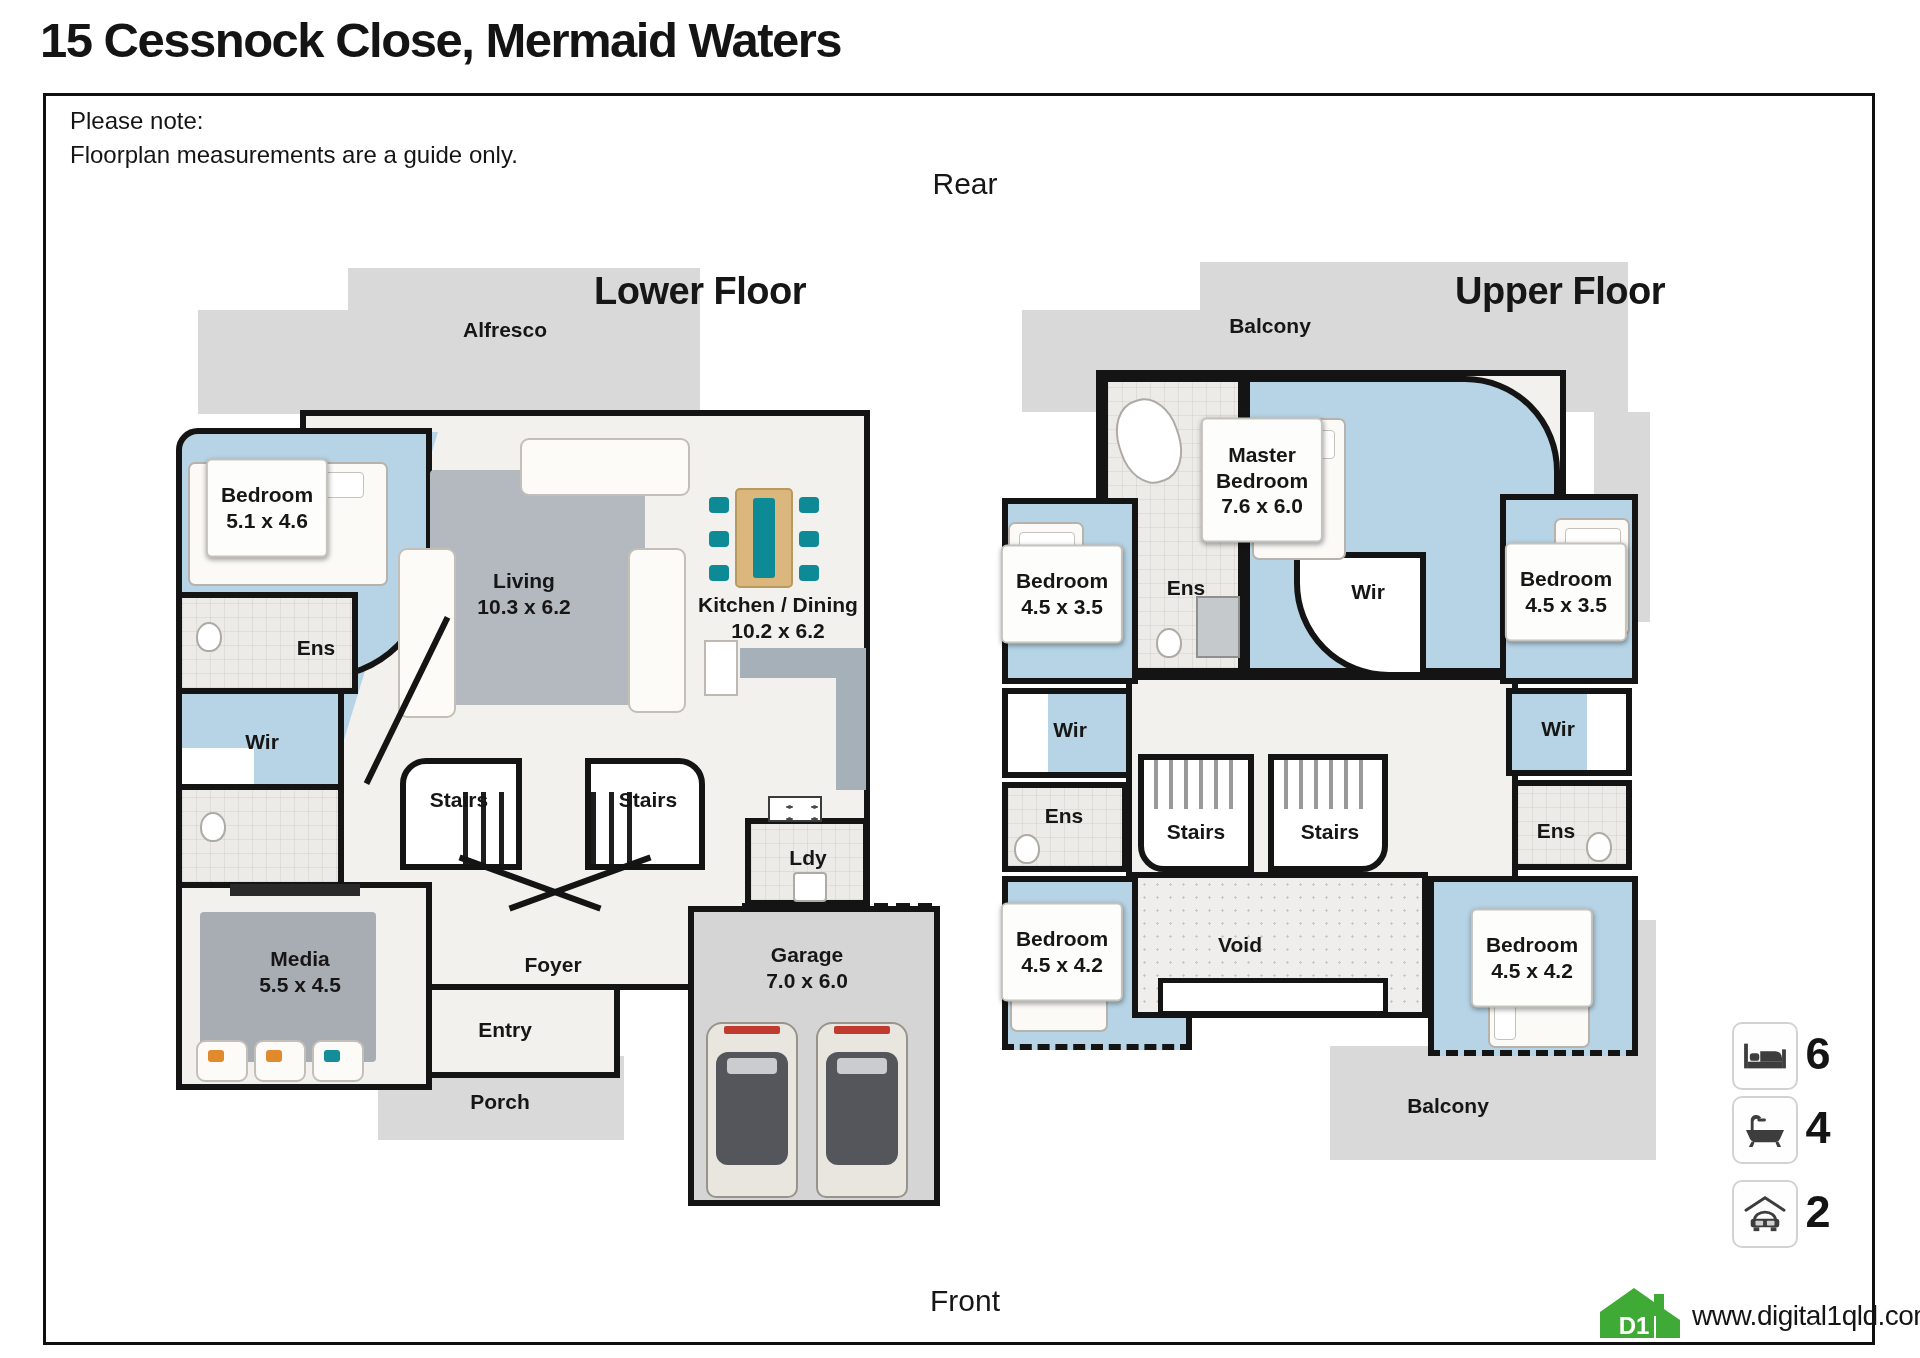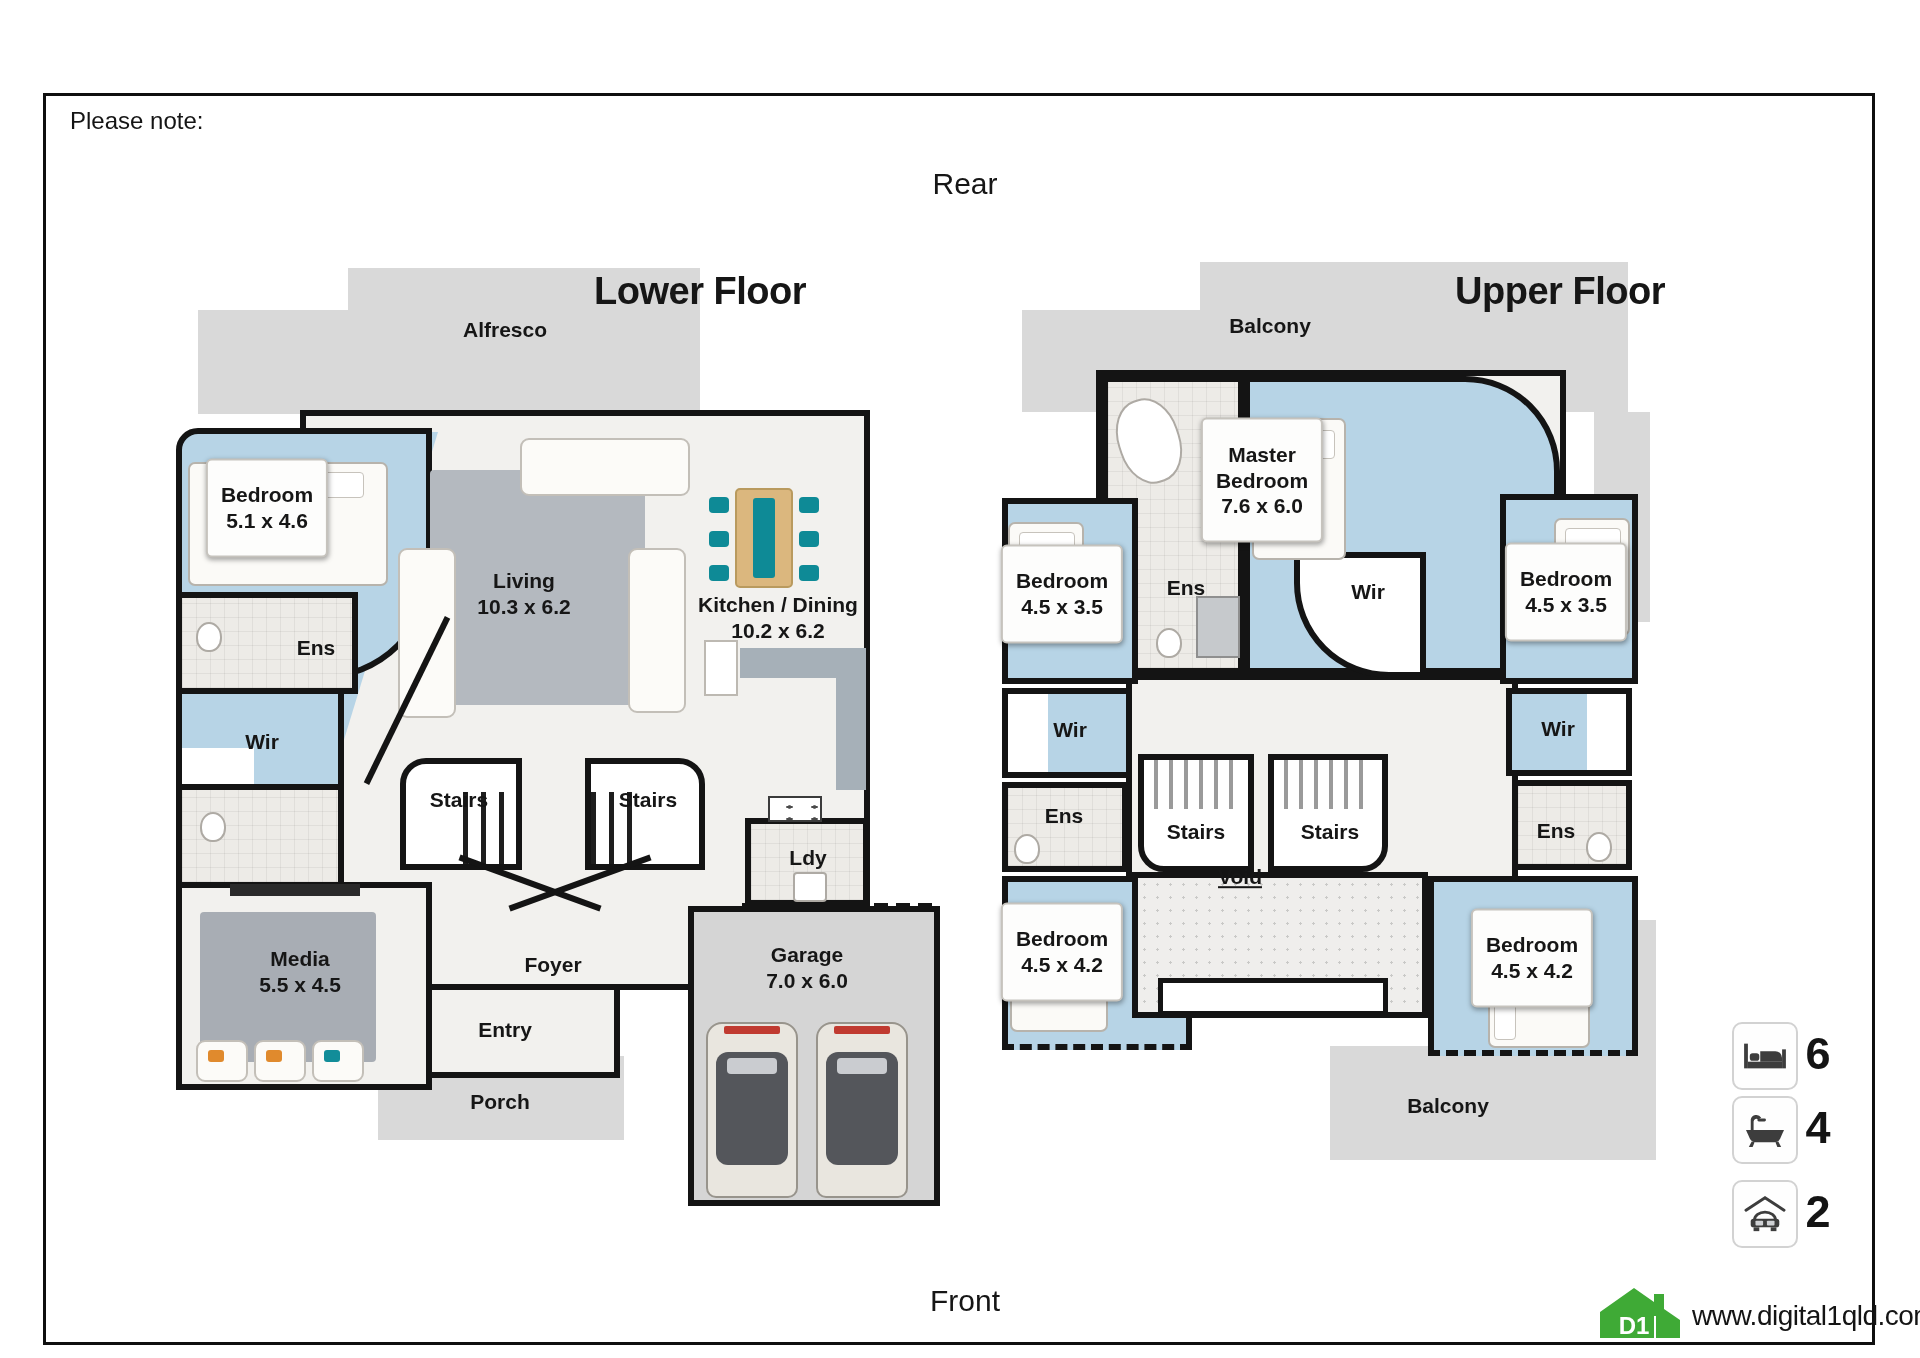--- a/index.html
+++ b/index.html
@@ -51,23 +51,25 @@
   .sumbox{position:absolute;width:62px;height:64px;background:#fefefe;border:2px solid #d2d2d2;
           border-radius:10px;display:flex;align-items:center;justify-content:center;z-index:10;}
   .sumnum{position:absolute;transform:translate(-50%,-50%);font-size:45px;font-weight:600;z-index:10;}
   .weburl{position:absolute;font-size:28px;font-weight:500;letter-spacing:-0.5px;z-index:10;}
 </style>
 </head>
 <body>
 
 <div class="page">
 
+  <div class="abs title">15 Cessnock Close, Mermaid Waters</div>
   <div class="abs frame"></div>
   <div class="abs note">
     <div>Please note:</div>
+    <div>Floorplan measurements are a guide only.</div>
   </div>
   <div class="lbl compass" style="left:965px;top:184px;">Rear</div>
   <div class="lbl compass" style="left:965px;top:1301px;">Front</div>
   <div class="lbl floorhead" style="left:700px;top:291px;">Lower Floor</div>
   <div class="lbl floorhead" style="left:1560px;top:291px;">Upper Floor</div>
 
   <div class="abs outdoor" style="left:348px;top:268px;width:352px;height:146px;"></div>
   <div class="abs outdoor" style="left:198px;top:310px;width:152px;height:104px;"></div>
   <div class="abs outdoor" style="left:378px;top:1056px;width:246px;height:84px;"></div>
 
@@ -249,21 +251,21 @@
   <div class="lbl" style="left:1070px;top:730px;">Wir</div>
   <div class="lbl" style="left:1064px;top:816px;">Ens</div>
   <div class="lbl lblbox" style="left:1566px;top:592px;">
     <div>Bedroom</div>
     <div>4.5 x 3.5</div>
   </div>
   <div class="lbl" style="left:1558px;top:729px;">Wir</div>
   <div class="lbl" style="left:1556px;top:831px;">Ens</div>
   <div class="lbl" style="left:1196px;top:832px;">Stairs</div>
   <div class="lbl" style="left:1330px;top:832px;">Stairs</div>
-  <div class="lbl" style="left:1240px;top:877px;text-decoration:underline;">Void</div>
+  <div class="lbl" style="left:1240px;top:945px;">Void</div>
   <div class="lbl lblbox" style="left:1062px;top:952px;">
     <div>Bedroom</div>
     <div>4.5 x 4.2</div>
   </div>
   <div class="lbl lblbox" style="left:1532px;top:958px;">
     <div>Bedroom</div>
     <div>4.5 x 4.2</div>
   </div>
   <div class="lbl" style="left:1448px;top:1106px;">Balcony</div>
 

